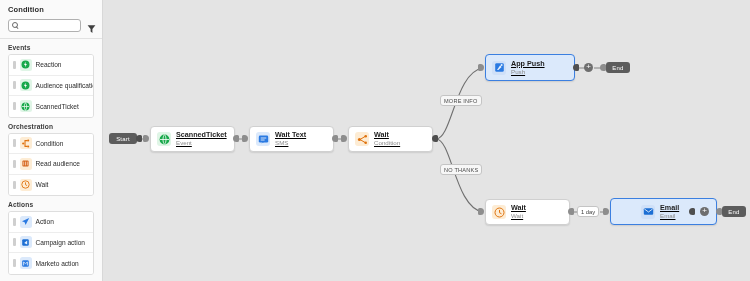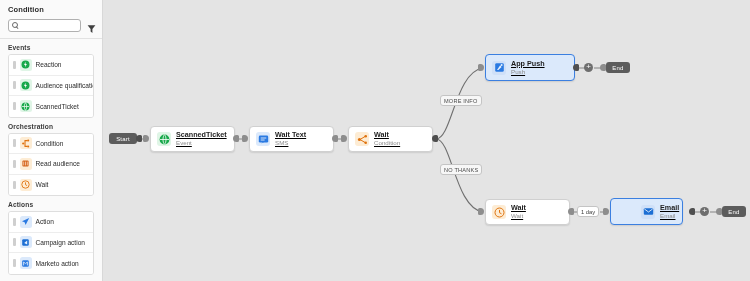--- a/index.html
+++ b/index.html
@@ -380,21 +380,21 @@
       </span>
       <span class="ntxt">
         <span class="ntitle">Wait</span>
         <span class="nsub">Wait</span>
       </span>
     </div>
     <div class="port outport" style="left:465px; top:208px;"></div>
     <div class="daylabel" style="left:474px; top:206px;">1 day</div>
 
     <div class="port inport" style="left:500px; top:208px;"></div>
-    <div class="node sel" style="left:507px; top:198px; width:73px; height:27px;padding-left:30px;">
+    <div class="node sel" style="left:507px; top:198px; width:107px; height:27px;padding-left:30px;">
       <span class="nic nbl">
         <svg width="11" height="11" viewBox="0 0 11 11">
             <rect x="0.8" y="2.2" width="9.4" height="6.6" rx="1.1" fill="#1d6fd4"></rect>
             <path d="M1.3 2.9 L5.5 6.0 L9.7 2.9" stroke="#ffffff" stroke-width="0.8" fill="none"></path>
           </svg>
       </span>
       <span class="ntxt">
         <span class="ntitle">Email</span>
         <span class="nsub">Email</span>
       </span>

